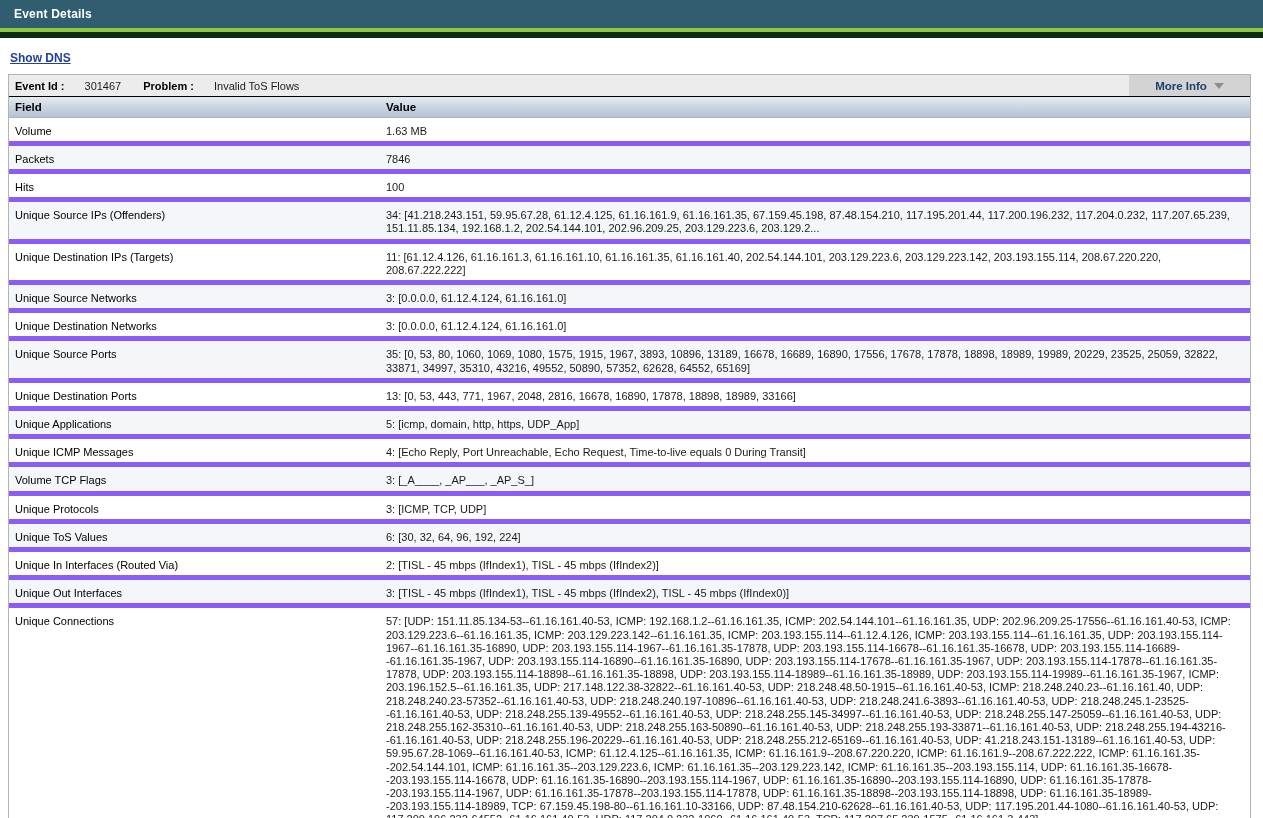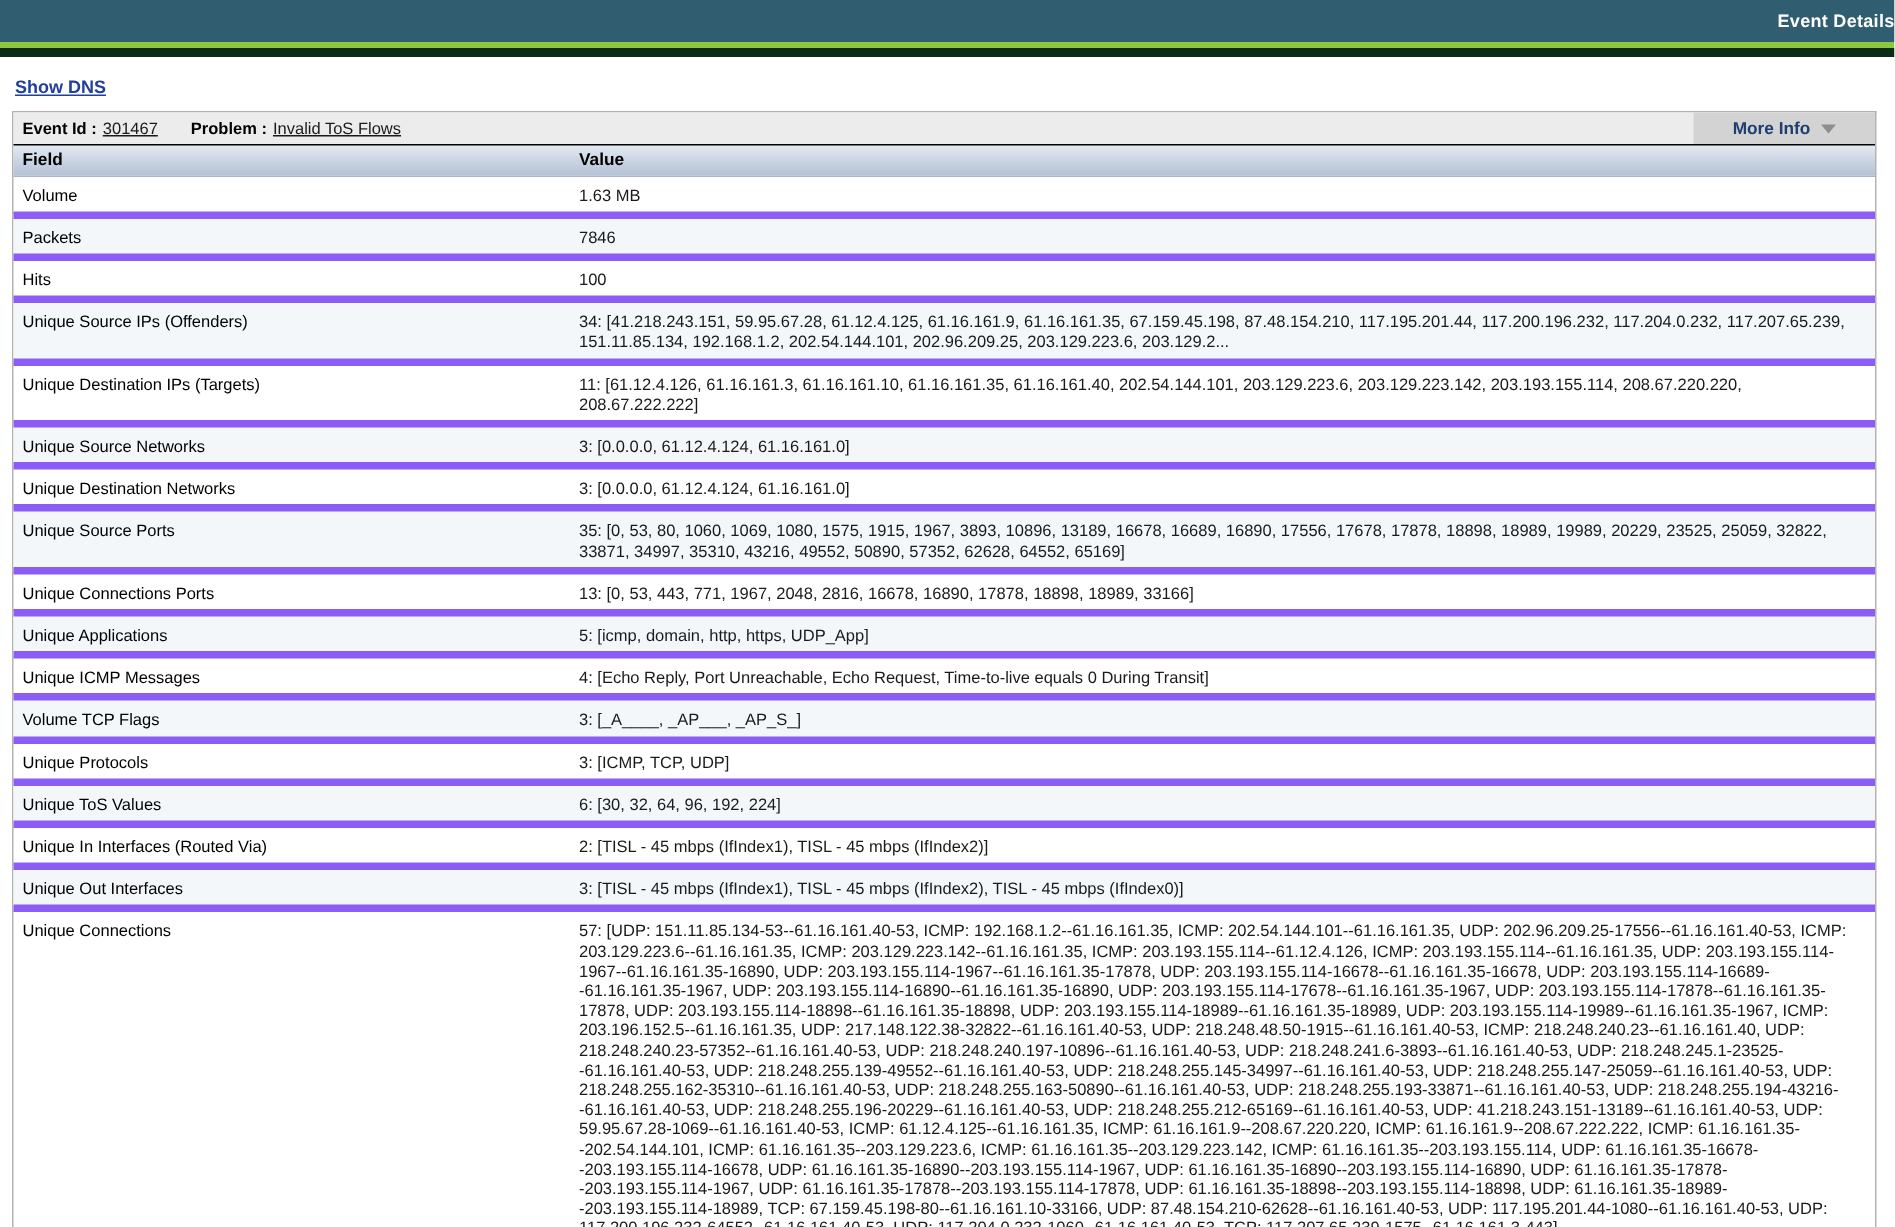--- a/index.html
+++ b/index.html
@@ -7,21 +7,21 @@
   body {
     width: 1263px; height: 818px;
     font-family: "Liberation Sans", "DejaVu Sans", sans-serif;
     font-size: 11px; color: #111;
     overflow: hidden;
   }
 
   
   .title-bar {
     height: 28px; background: #305E70;
-    display: flex; align-items: center; padding-left: 14px; justify-content: flex-end;
+    display: flex; align-items: center; padding-left: 14px;
   }
   .title-bar .title {
     color: #ffffff; font-weight: bold; font-size: 12px; letter-spacing: .2px;
   }
   .stripe-green { height: 4px; background: #8DC63F; }
   .stripe-dark  { height: 6px; background: #0C2B14; }
 
   
   .show-dns-wrap { padding: 13px 0 9px 10px; }
   a.show-dns {
@@ -36,21 +36,21 @@
     background: #fff;
   }
 
   
   .event-bar {
     position: relative; height: 22px; background: #ECECEC;
     border-bottom: 1px solid #000000;
     display: flex; align-items: center; padding-left: 6px;
   }
   .event-bar .lbl { font-weight: bold; color: #000; }
-  .event-bar .val { margin-left: 4px; color: #1a1a1a; text-decoration: underline; }
+  .event-bar .val { margin-left: 20px; color: #1a1a1a; }
   .event-bar .sep { width: 22px; }
   .more-info {
     position: absolute; right: 0; top: 0; height: 100%; width: 121px;
     background: #D3D3D3; display: flex; align-items: center; justify-content: center;
     cursor: pointer;
   }
   .more-info .mi-label { color: #1C3F70; font-weight: bold; font-size: 11.5px; }
   .more-info .tri {
     width: 0; height: 0; margin-left: 7px;
     border-left: 5px solid transparent; border-right: 5px solid transparent;
@@ -144,21 +144,21 @@
         </tr>
         <tr>
           <td class="field">Unique Destination Networks</td>
           <td class="value">3: [0.0.0.0, 61.12.4.124, 61.16.161.0]</td>
         </tr>
         <tr>
           <td class="field">Unique Source Ports</td>
           <td class="value">35: [0, 53, 80, 1060, 1069, 1080, 1575, 1915, 1967, 3893, 10896, 13189, 16678, 16689, 16890, 17556, 17678, 17878, 18898, 18989, 19989, 20229, 23525, 25059, 32822, 33871, 34997, 35310, 43216, 49552, 50890, 57352, 62628, 64552, 65169]</td>
         </tr>
         <tr>
-          <td class="field">Unique Connections Ports</td>
+          <td class="field">Unique Destination Ports</td>
           <td class="value">13: [0, 53, 443, 771, 1967, 2048, 2816, 16678, 16890, 17878, 18898, 18989, 33166]</td>
         </tr>
         <tr>
           <td class="field">Unique Applications</td>
           <td class="value">5: [icmp, domain, http, https, UDP_App]</td>
         </tr>
         <tr>
           <td class="field">Unique ICMP Messages</td>
           <td class="value">4: [Echo Reply, Port Unreachable, Echo Request, Time-to-live equals 0 During Transit]</td>
         </tr>

